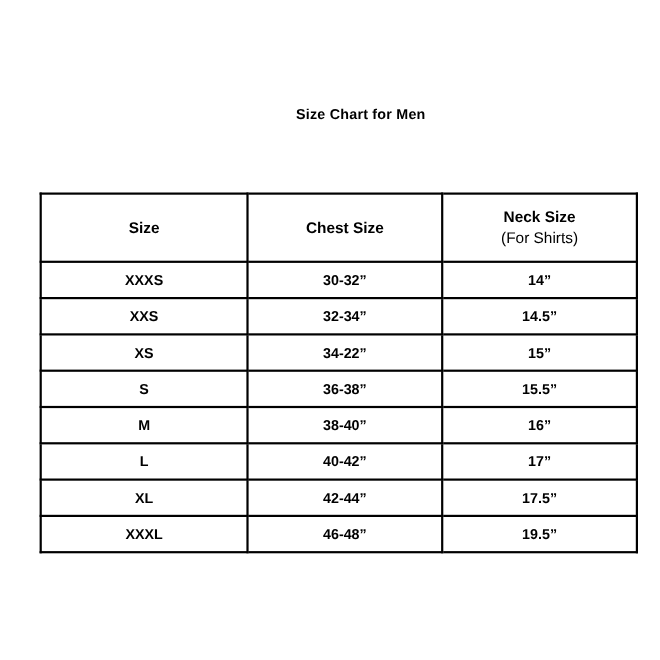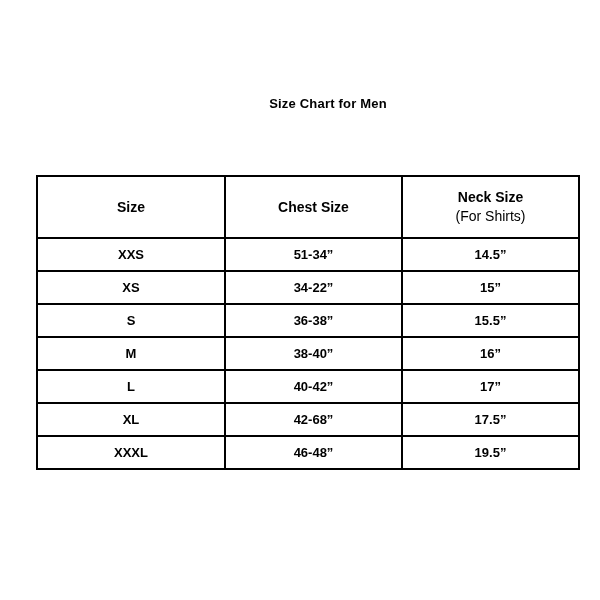--- a/index.html
+++ b/index.html
@@ -87,22 +87,27 @@
             <span>Chest Size</span>
           </th>
           <th class="col-neck">
             <span>Neck Size</span>
             <span class="head-sub">(For Shirts)</span>
           </th>
         </tr>
       </thead>
       <tbody>
         <tr>
+          <td>XXXS</td>
+          <td>30-32”</td>
+          <td>14”</td>
+        </tr>
+        <tr>
           <td>XXS</td>
-          <td>51-34”</td>
+          <td>32-34”</td>
           <td>14.5”</td>
         </tr>
         <tr>
           <td>XS</td>
           <td>34-22”</td>
           <td>15”</td>
         </tr>
         <tr>
           <td>S</td>
           <td>36-38”</td>
@@ -113,21 +118,21 @@
           <td>38-40”</td>
           <td>16”</td>
         </tr>
         <tr>
           <td>L</td>
           <td>40-42”</td>
           <td>17”</td>
         </tr>
         <tr>
           <td>XL</td>
-          <td>42-68”</td>
+          <td>42-44”</td>
           <td>17.5”</td>
         </tr>
         <tr>
           <td>XXXL</td>
           <td>46-48”</td>
           <td>19.5”</td>
         </tr>
       </tbody>
     </table>
   </div>

